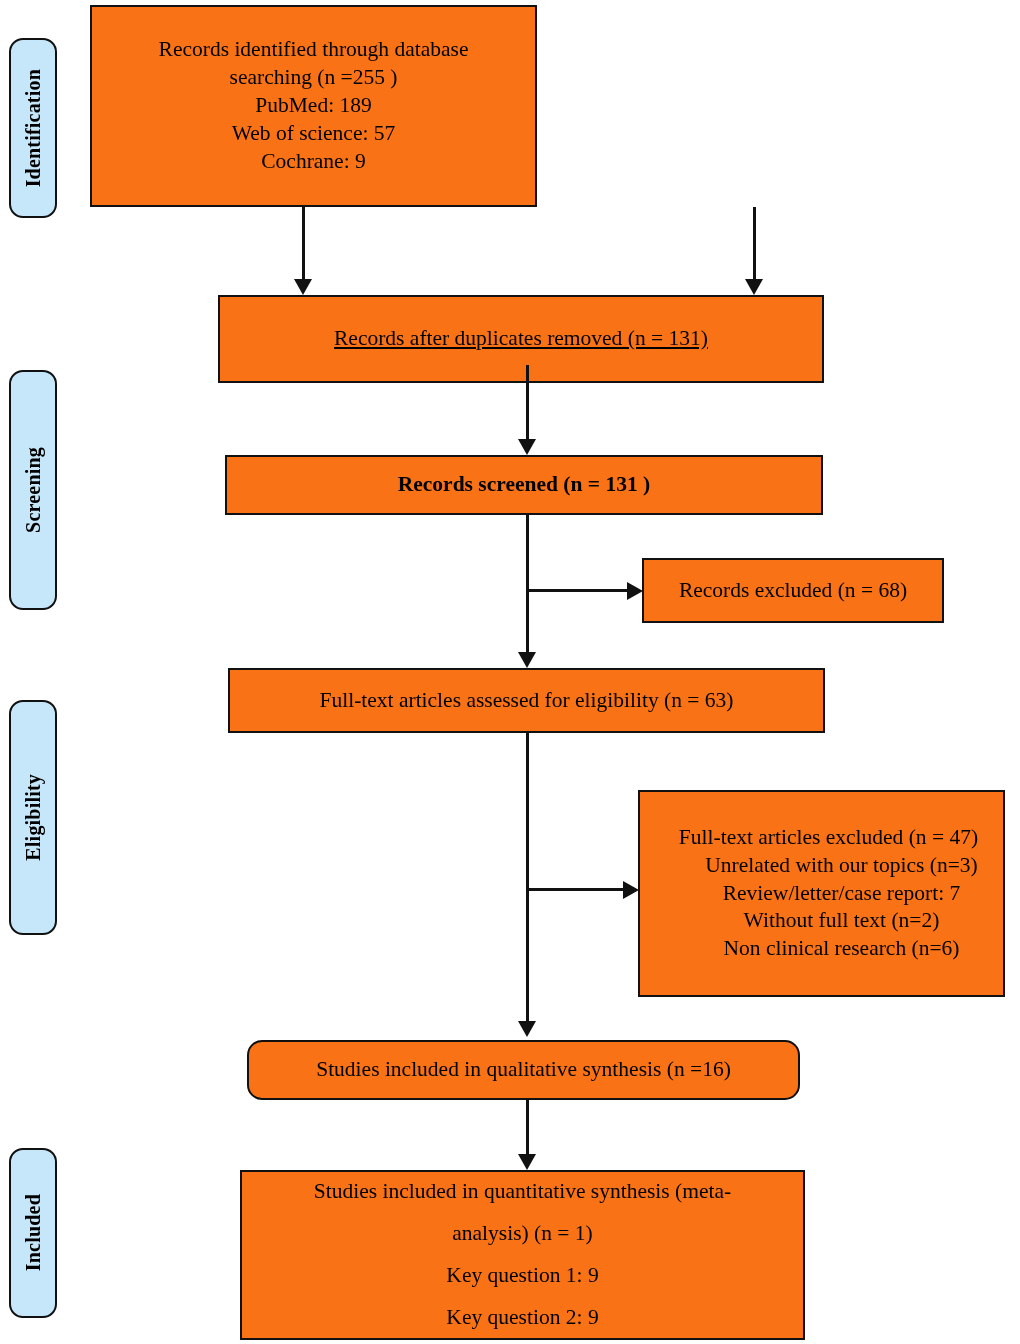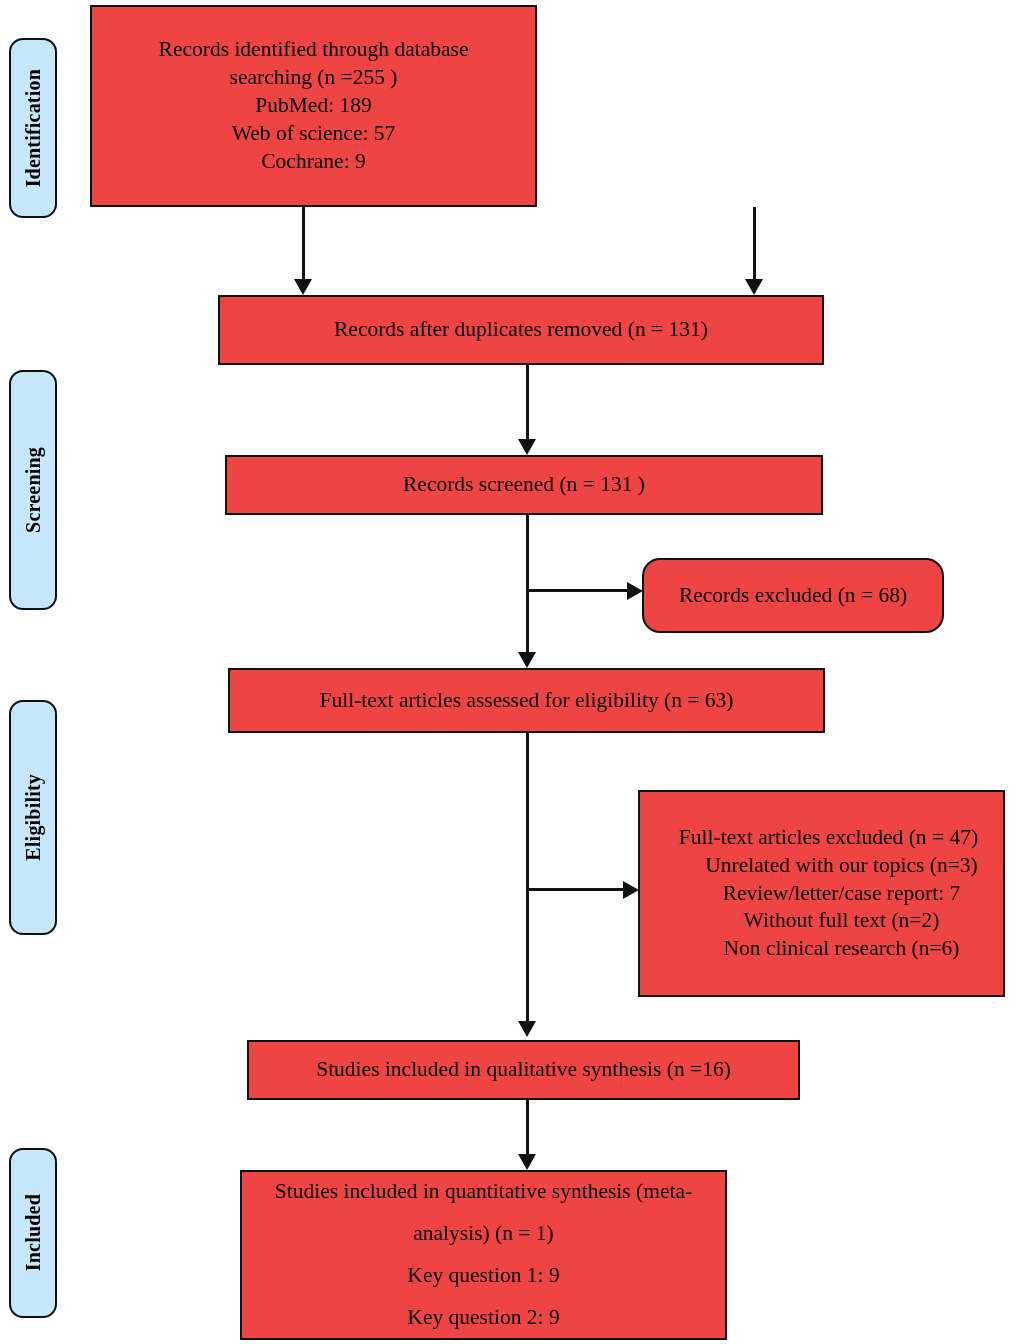--- a/index.html
+++ b/index.html
@@ -23,21 +23,21 @@
     font-weight:bold;
     font-size:20px;
     letter-spacing:.2px;
     white-space:nowrap;
     color:#000;
   }
 
   
   .fbox{
     position:absolute;
-    background:#ef4444;
+    background:#f97316;
     border:2.2px solid #111;
     box-sizing:border-box;
     display:flex;flex-direction:column;
     align-items:center;justify-content:center;
     font-size:21.5px;
     line-height:1.30;
     text-align:center;
     padding:4px 8px;
   }
   .fbox .ln{display:block;white-space:nowrap;}
@@ -89,38 +89,38 @@
     <span class="ln">Cochrane: 9</span>
   </div>
 
 
   <div class="vline" style="left:302px;top:207px;height:72px;"></div>
   <div class="arrowdown" style="left:294px;top:279px;"></div>
 
   <div class="vline" style="left:753px;top:207px;height:72px;"></div>
   <div class="arrowdown" style="left:745px;top:279px;"></div>
 
-  <div class="fbox" style="left:218px;top:295px;width:606px;height:70px;">
+  <div class="fbox" style="left:218px;top:295px;width:606px;height:88px;text-decoration:underline;">
     <span class="ln">Records after duplicates removed (n = 131)</span>
   </div>
 
   <div class="vline" style="left:526px;top:365px;height:74px;"></div>
   <div class="arrowdown" style="left:518px;top:439px;"></div>
 
-  <div class="fbox" style="left:225px;top:455px;width:598px;height:60px;">
+  <div class="fbox" style="left:225px;top:455px;width:598px;height:60px;font-weight:bold;">
     <span class="ln">Records screened (n = 131 )</span>
   </div>
 
   <div class="vline" style="left:526px;top:515px;height:137px;"></div>
   <div class="arrowdown" style="left:518px;top:652px;"></div>
 
   <div class="hline" style="left:527px;top:589px;width:100px;"></div>
   <div class="arrowright" style="left:627px;top:582px;"></div>
 
-  <div class="fbox" style="left:642px;top:558px;width:302px;height:75px;border-radius:18px;">
+  <div class="fbox" style="left:642px;top:558px;width:302px;height:65px;">
     <span class="ln">Records excluded (n = 68)</span>
   </div>
 
   <div class="fbox" style="left:228px;top:668px;width:597px;height:65px;">
     <span class="ln">Full-text articles assessed for eligibility (n = 63)</span>
   </div>
 
   <div class="vline" style="left:526px;top:733px;height:288px;"></div>
   <div class="arrowdown" style="left:518px;top:1021px;"></div>
 
@@ -128,27 +128,27 @@
   <div class="arrowright" style="left:623px;top:881px;"></div>
 
   <div class="fbox leftish" style="left:638px;top:790px;width:367px;height:207px;">
     <span class="ln">Full-text articles excluded (n = 47)</span>
     <span class="ln ind">Unrelated with our topics (n=3)</span>
     <span class="ln ind">Review/letter/case report: 7</span>
     <span class="ln ind">Without full text (n=2)</span>
     <span class="ln ind">Non clinical research (n=6)</span>
   </div>
 
-  <div class="fbox" style="left:247px;top:1040px;width:553px;height:60px;">
+  <div class="fbox" style="left:247px;top:1040px;width:553px;height:60px;border-radius:15px;">
     <span class="ln">Studies included in qualitative synthesis (n =16)</span>
   </div>
 
   <div class="vline" style="left:526px;top:1100px;height:54px;"></div>
   <div class="arrowdown" style="left:518px;top:1154px;"></div>
 
-  <div class="fbox" style="left:240px;top:1170px;width:487px;height:170px;gap:14px;">
+  <div class="fbox" style="left:240px;top:1170px;width:565px;height:170px;gap:14px;">
     <span class="ln">Studies included in quantitative synthesis (meta-</span>
     <span class="ln">analysis) (n = 1)</span>
     <span class="ln">Key question 1: 9</span>
     <span class="ln">Key question 2: 9</span>
   </div>
 
 </div>
 
 </body></html>

